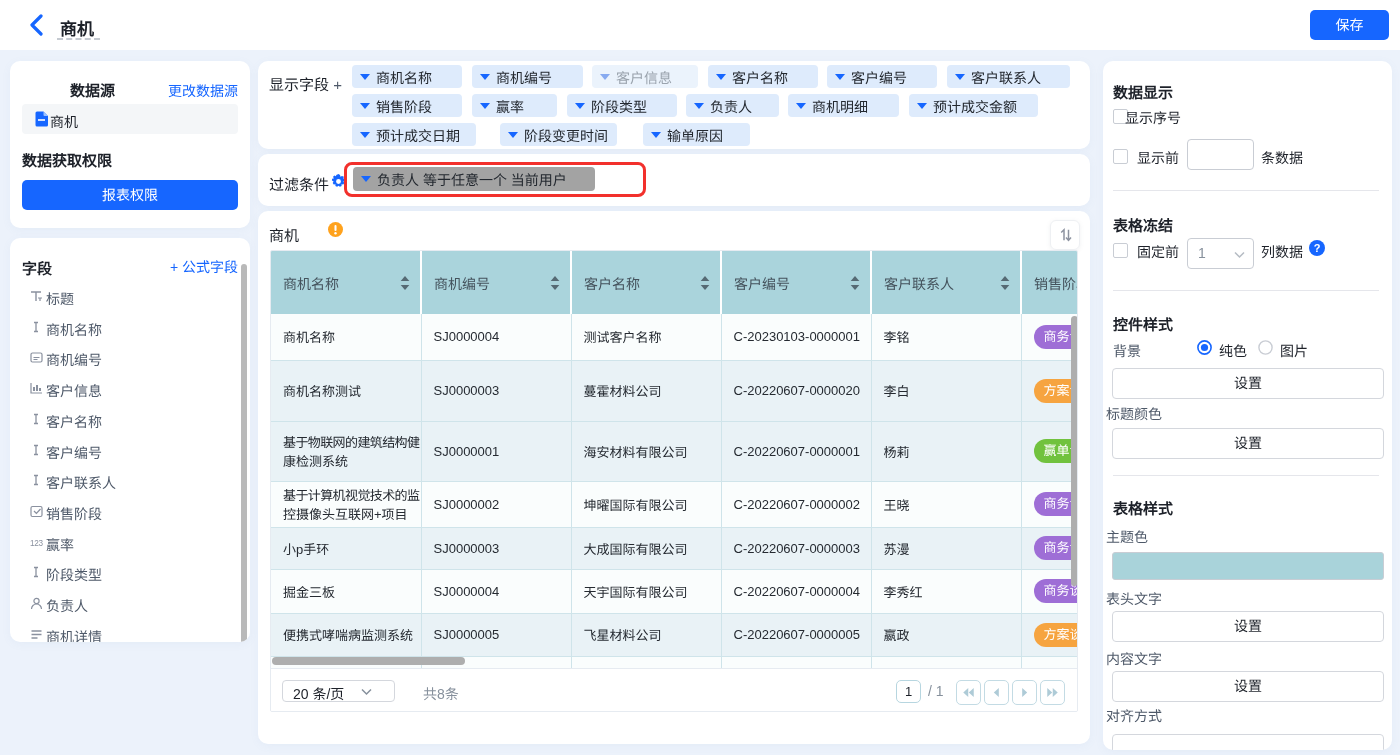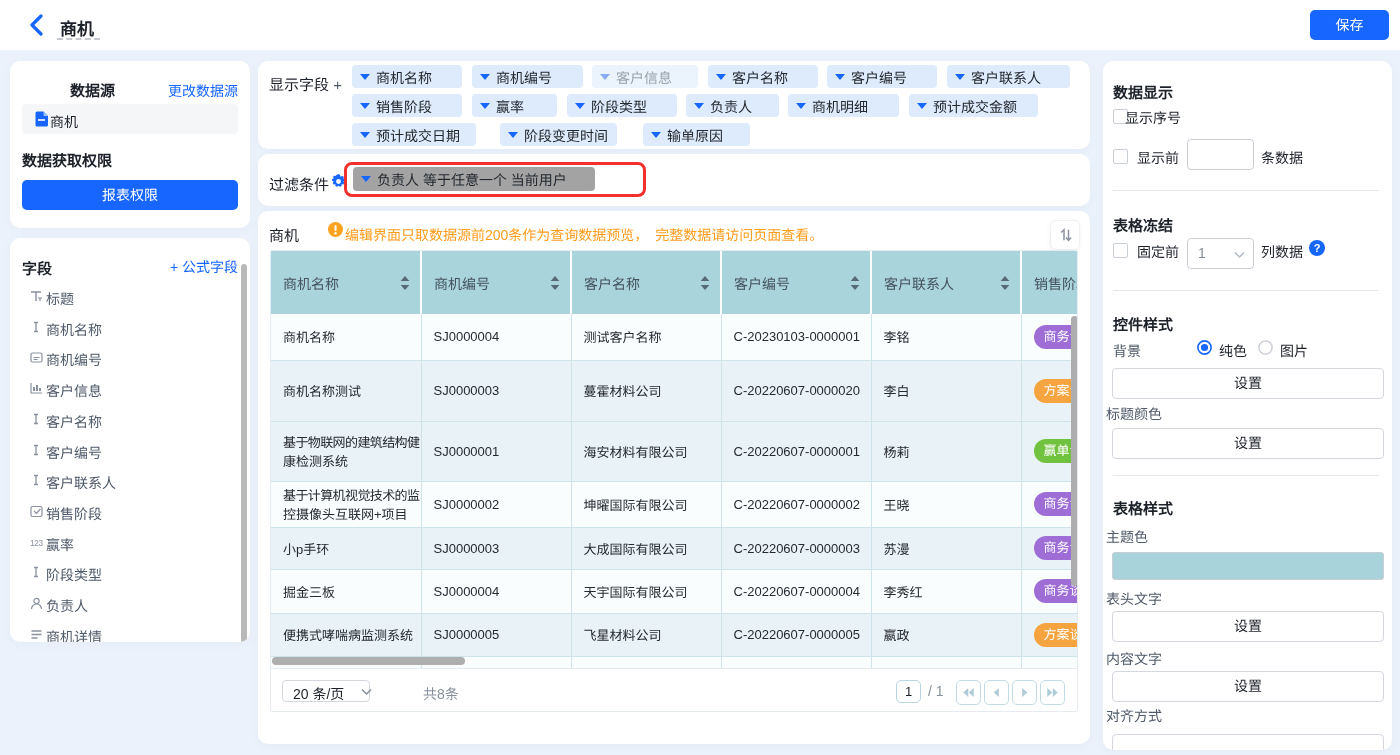--- a/index.html
+++ b/index.html
@@ -206,21 +206,20 @@
   <div class="chip filter" style="left:95px; top:13px;"><span class="tri"></span>负责人 等于任意一个 当前用户&nbsp;&nbsp;&nbsp;&nbsp;</div>
 </div>
 
 <div class="card" id="cardC" style="left:258px; top:211px; width:832px; height:533px;">
   <div class="abs" style="left:11px; top:13px; font-size:15px;">商机</div>
   <svg class="abs" style="left:70px; top:11px;" width="15" height="15" viewBox="0 0 16 16">
       <circle cx="8" cy="8" r="8" fill="#ffa21d"></circle>
       <rect x="6.9" y="3.2" width="2.2" height="6.4" rx="1.1" fill="#fff"></rect>
       <circle cx="8" cy="12" r="1.3" fill="#fff"></circle>
     </svg>
-  <div class="abs" style="left:87px; top:13px; font-size:14px; color:#ff9c1c;">编辑界面只取数据源前200条作为查询数据预览，　完整数据请访问页面查看。</div>
   <div class="abs" style="left:792px; top:9px; width:30px; height:30px; border:1px solid #eef0f3; border-radius:6px; box-shadow:0 1px 4px rgba(120,130,150,0.12);">
     <svg class="abs" style="left:7px; top:6px;" width="16" height="16" viewBox="0 0 16 16">
         <path d="M3.2 5.5 L6 2.8 v10.4" stroke="#8d93a0" stroke-width="1.5" fill="none"></path>
         <path d="M10.5 2.8 v10.4 M8 10.6 L10.5 13.4 L13 10.6" stroke="#8d93a0" stroke-width="1.5" fill="none"></path>
       </svg>
   </div>
 
   <div id="tablewrap">
     <table id="dtable">
         <tbody>
@@ -312,21 +311,21 @@
             <td></td>
           </tr>
         </tbody>
       </table>
 
     <div class="abs" style="left:1px; top:406px; width:193px; height:8px; background:#aeaeae; border-radius:4px;"></div>
 
     <div class="abs" style="left:800px; top:65px; width:7px; height:270px; background:#aeaeae; border-radius:4px;"></div>
 
     <div class="abs" style="left:0px; top:417px; width:806px; height:44px; background:#fff; border-top:1px solid #e6ebf1;">
-      <div class="abs" style="left:11px; top:11px; width:88px; height:22px; border:1px solid #d4d7dd; border-radius:4px;">
+      <div class="abs" style="left:11px; top:11px; width:113px; height:22px; border:1px solid #d4d7dd; border-radius:4px;">
         <span class="abs" style="left:10px; top:2px; font-size:14px;">20 条/页</span>
         <svg class="abs" style="left:78px; top:7px;" width="11" height="8" viewBox="0 0 11 8">
             <polyline points="1,1.5 5.5,6 10,1.5" fill="none" stroke="#86909c" stroke-width="1.5"></polyline>
           </svg>
       </div>
       <span class="abs grey" style="left:120px; top:14px;margin-left:32px;">共8条</span>
       <div class="abs" style="left:625px; top:11px; width:25px; height:23px; border:1px solid #b7d6e0; border-radius:5px; text-align:center; line-height:22px; font-size:13px;">1</div>
       <span class="abs grey" style="left:657px; top:14px;">/ 1</span>
       <div class="pgbtn" style="left:688px;"></div>
     <div class="abs" style="left: 685px; top: 11px; width: 25px; height: 25px; border: 1px solid rgb(195, 219, 228); border-radius: 5px; background: rgb(255, 255, 255);"><svg width="23" height="23" viewBox="0 0 25 25">

